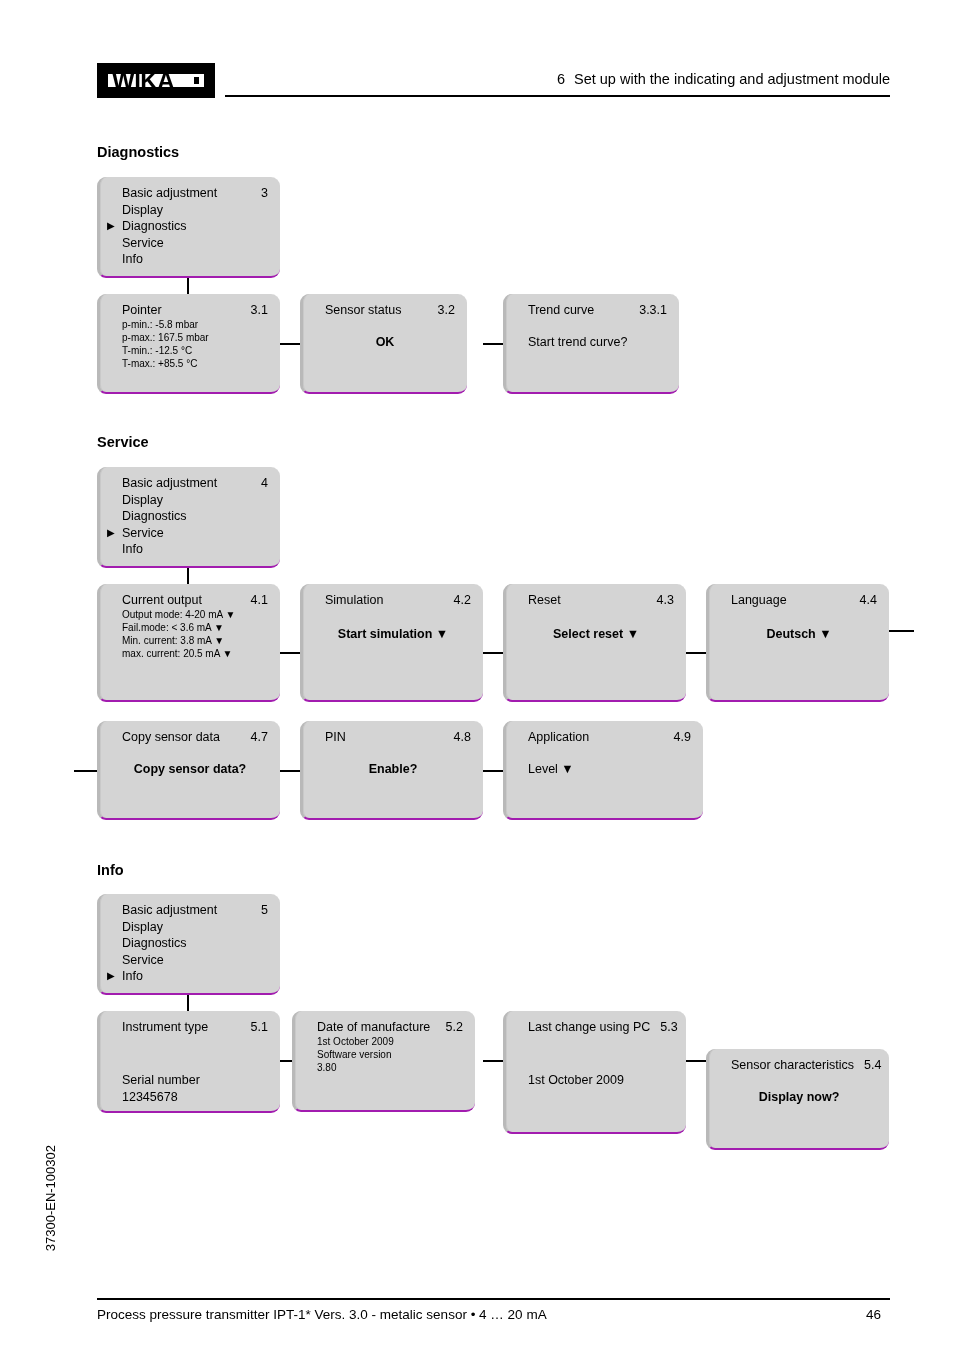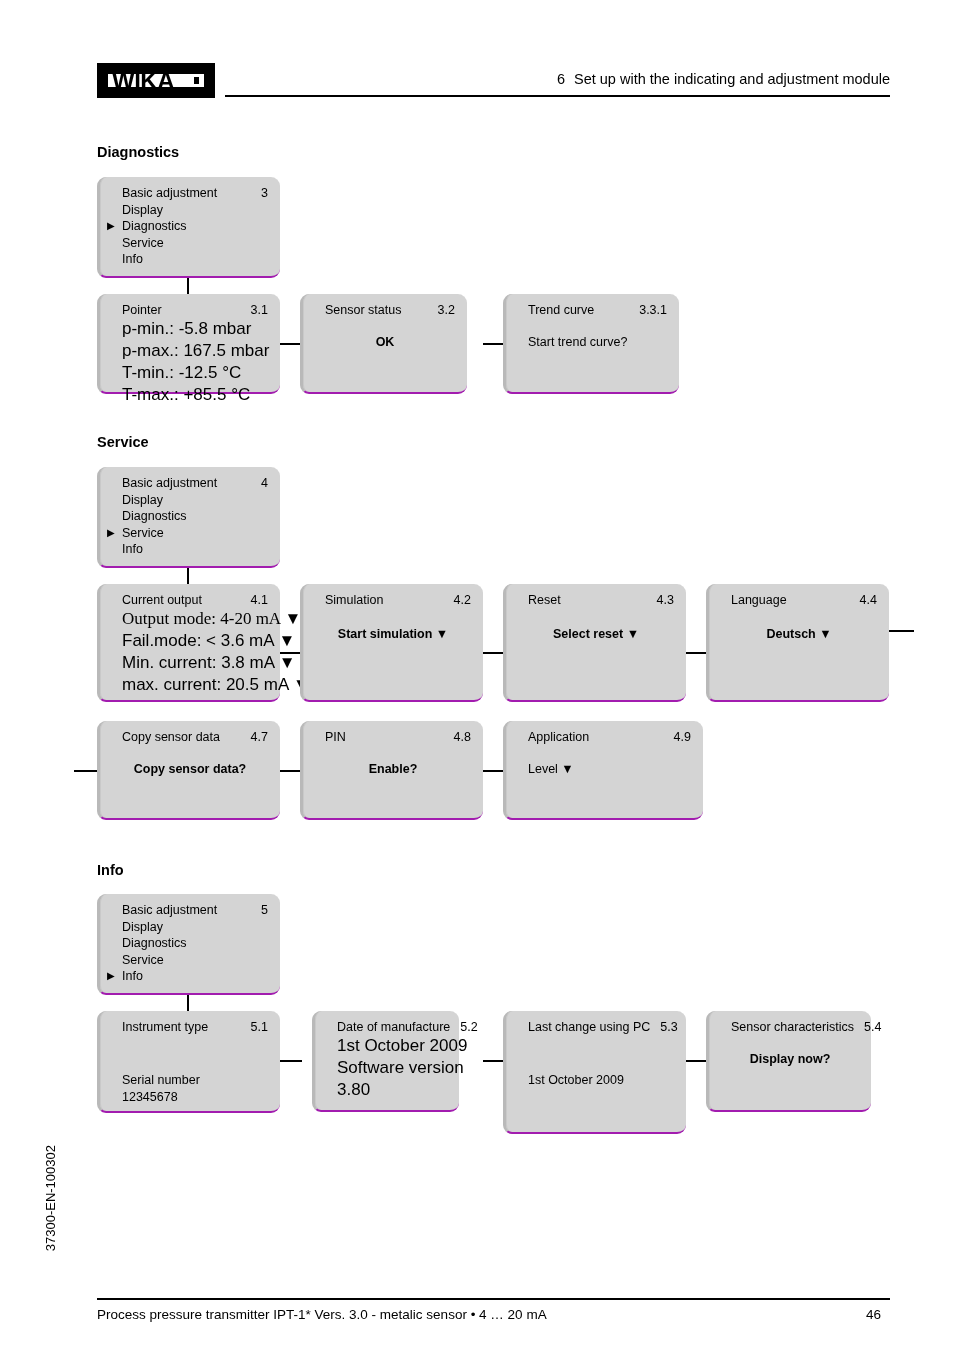--- a/index.html
+++ b/index.html
@@ -70,21 +70,21 @@
     box-shadow: inset 1px 0 0 #c9c9c9;
   }
   .fbox .pad { position: absolute; left: 22px; right: 12px; top: 9px; }
   .fbox .titlerow {
     display: flex; justify-content: space-between; align-items: baseline;
     font-size: 12.5px;
     white-space: nowrap;
   }
   .fbox .titlerow .idx { padding-left: 10px; }
   .fbox .bodyline {
-    font-size: 17px;
+    font-size: 10px;
     white-space: nowrap;
     margin-top: 2px;
   }
   .fbox .menuline {
     font-size: 12.5px; white-space: nowrap;
     margin-top: 2.5px; position: relative;
   }
   .fbox .caret {
     position: absolute; left: -15px; top: 1px;
     font-size: 10px; line-height: 1.25;
@@ -208,21 +208,21 @@
   </div>
 </div>
 <div class="conn-v" style="left:187px; top:568px; height:16px;"></div>
 
 <div class="fbox" style="left:97px; top:584px; width:183px; height:118px;">
   <div class="pad">
     <div class="titlerow">
       <span>Current output</span>
       <span class="idx">4.1</span>
     </div>
-    <div class="bodyline" style="font-family:Liberation Serif, serif;">Output mode: 4-20 mA ▼</div>
+    <div class="bodyline" style="">Output mode: 4-20 mA ▼</div>
     <div class="bodyline">Fail.mode: &lt; 3.6 mA ▼</div>
     <div class="bodyline">Min. current: 3.8 mA ▼</div>
     <div class="bodyline">max. current: 20.5 mA ▼</div>
   </div>
 </div>
 <div class="conn-h" style="left:280px; top:652px; width:22px;"></div>
 
 <div class="fbox" style="left:300px; top:584px; width:183px; height:118px;">
   <div class="pad">
     <div class="titlerow">
@@ -310,21 +310,21 @@
     <div class="titlerow">
       <span>Instrument type</span>
       <span class="idx">5.1</span>
     </div>
   </div>
   <div class="left-plain" style="top:62px;">Serial number</div>
   <div class="left-plain" style="top:79px;">12345678</div>
 </div>
 <div class="conn-h" style="left:280px; top:1060px; width:22px;"></div>
 
-<div class="fbox" style="left:312px; top:1011px; width:147px; height:101px;">
+<div class="fbox" style="left:292px; top:1011px; width:183px; height:101px;">
   <div class="pad">
     <div class="titlerow">
       <span>Date of manufacture</span>
       <span class="idx">5.2</span>
     </div>
     <div class="bodyline">1st October 2009</div>
     <div class="bodyline">Software version</div>
     <div class="bodyline">3.80</div>
   </div>
 </div>
@@ -334,21 +334,21 @@
   <div class="pad">
     <div class="titlerow">
       <span>Last change using PC</span>
       <span class="idx">5.3</span>
     </div>
   </div>
   <div class="left-plain" style="top:62px;">1st October 2009</div>
 </div>
 <div class="conn-h" style="left:686px; top:1060px; width:22px;"></div>
 
-<div class="fbox" style="left:706px; top:1011px; width:165px; height:101px;">
+<div class="fbox" style="left:706px; top:1049px; width:183px; height:101px;">
   <div class="pad">
     <div class="titlerow">
       <span>Sensor characteristics</span>
       <span class="idx">5.4</span>
     </div>
   </div>
   <div class="center-bold" style="top:41px;">Display now?</div>
 </div>
 
 <div id="side-code">37300-EN-100302</div>

